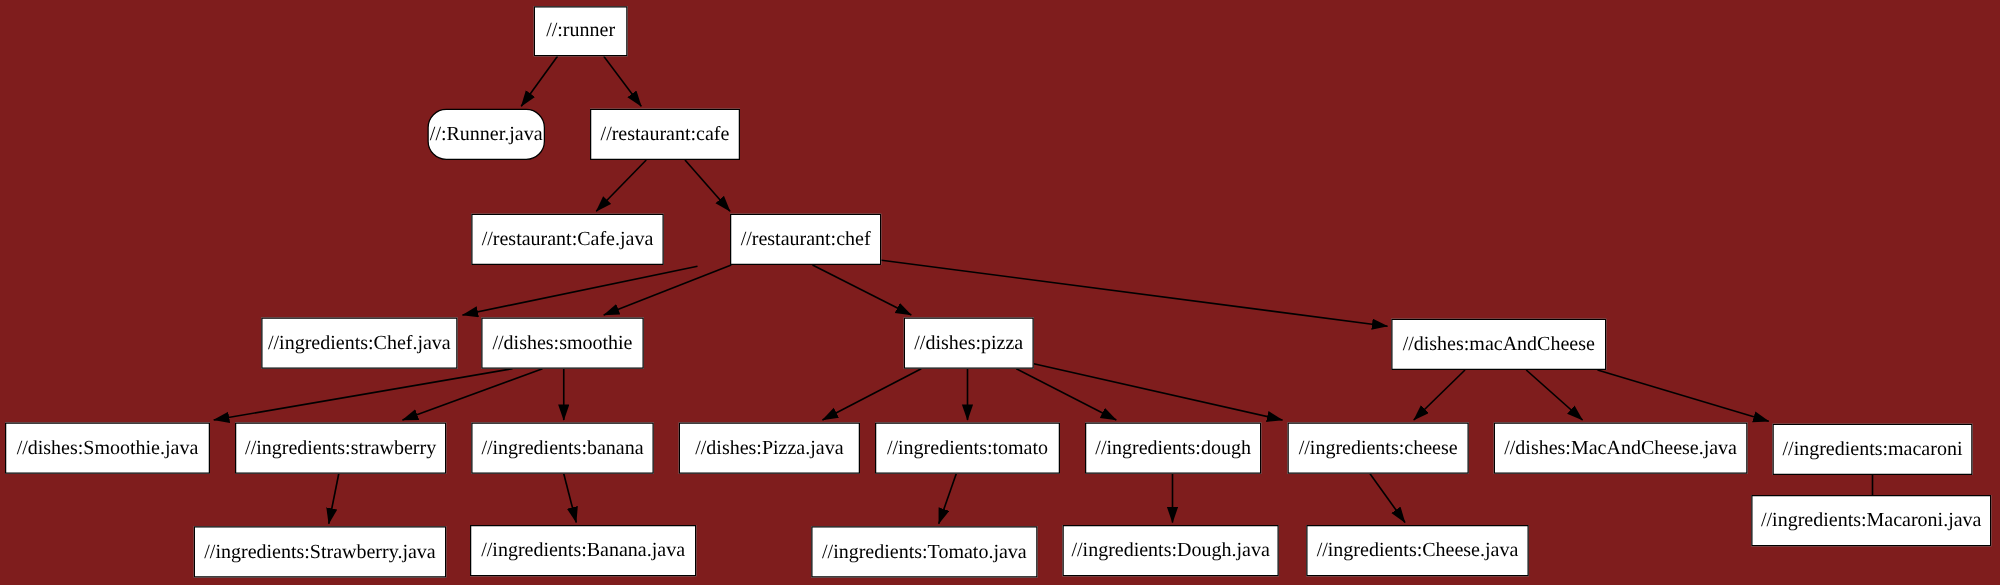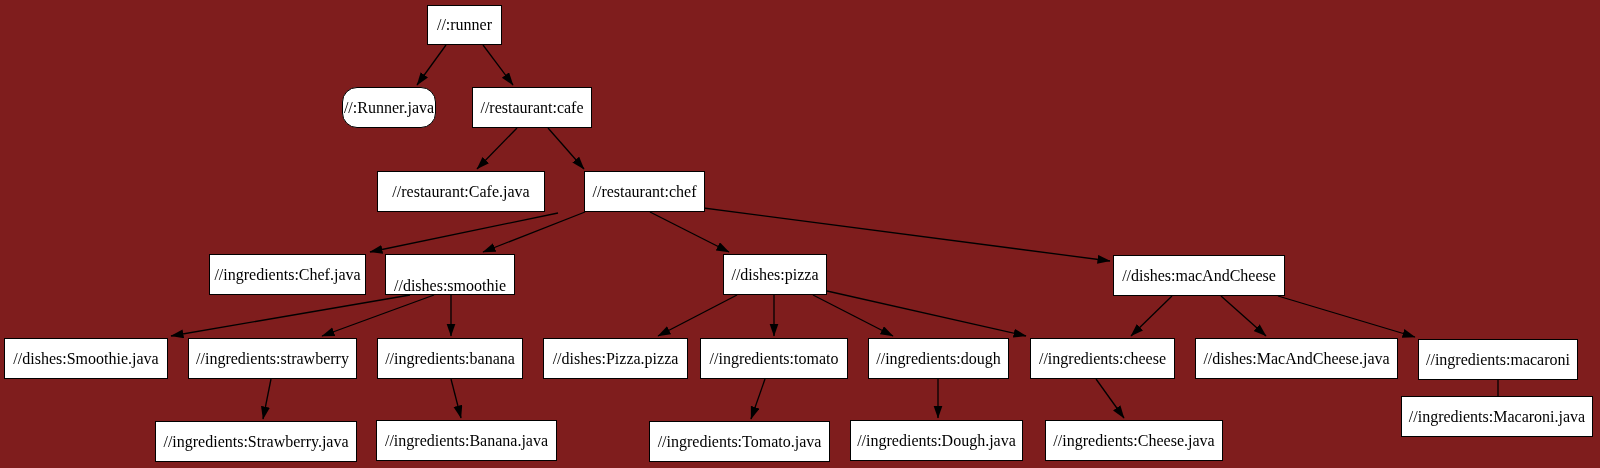--- a/index.html
+++ b/index.html
@@ -76,49 +76,49 @@
   <div id="node-layer">
       <div class="node" style="left: 427px; top: 5px; width: 75px; height: 40px;">
         <span>//:runner</span>
       </div>
       <div class="node" style="left: 342px; top: 87px; width: 94px; height: 41px; border-radius: 15px;">
         <span>//:Runner.java</span>
       </div>
       <div class="node" style="left: 472px; top: 87px; width: 120px; height: 41px;">
         <span>//restaurant:cafe</span>
       </div>
-      <div class="node" style="left: 377px; top: 171px; width: 168px; height: 41px;">
+      <div class="node" style="left: 377px; top: 171px; width: 154px; height: 41px;">
         <span>//restaurant:Cafe.java</span>
       </div>
       <div class="node" style="left: 552px; top: 171px; width: 121px; height: 41px; margin-left: 32px;">
         <span>//restaurant:chef</span>
       </div>
       <div class="node" style="left: 209px; top: 254px; width: 157px; height: 41px;">
         <span>//ingredients:Chef.java</span>
       </div>
-      <div class="node" style="left: 385px; top: 254px; width: 130px; height: 41px; align-items: flex-end;">
+      <div class="node" style="left: 385px; top: 254px; width: 130px; height: 41px;">
         <span>//dishes:smoothie</span>
       </div>
       <div class="node" style="left: 723px; top: 254px; width: 104px; height: 41px;">
         <span>//dishes:pizza</span>
       </div>
       <div class="node" style="left: 1113px; top: 255px; width: 172px; height: 41px;">
         <span>//dishes:macAndCheese</span>
       </div>
       <div class="node" style="left: 4px; top: 338px; width: 164px; height: 41px;">
         <span>//dishes:Smoothie.java</span>
       </div>
       <div class="node" style="left: 188px; top: 338px; width: 169px; height: 41px;">
         <span>//ingredients:strawberry</span>
       </div>
       <div class="node" style="left: 377px; top: 338px; width: 146px; height: 41px;">
         <span>//ingredients:banana</span>
       </div>
       <div class="node" style="left: 543px; top: 338px; width: 145px; height: 41px;">
-        <span>//dishes:Pizza.pizza</span>
+        <span>//dishes:Pizza.java</span>
       </div>
       <div class="node" style="left: 700px; top: 338px; width: 148px; height: 41px;">
         <span>//ingredients:tomato</span>
       </div>
       <div class="node" style="left: 868px; top: 338px; width: 141px; height: 41px;">
         <span>//ingredients:dough</span>
       </div>
       <div class="node" style="left: 1030px; top: 338px; width: 145px; height: 41px; text-align: right;">
         <span>//ingredients:cheese</span>
       </div>

